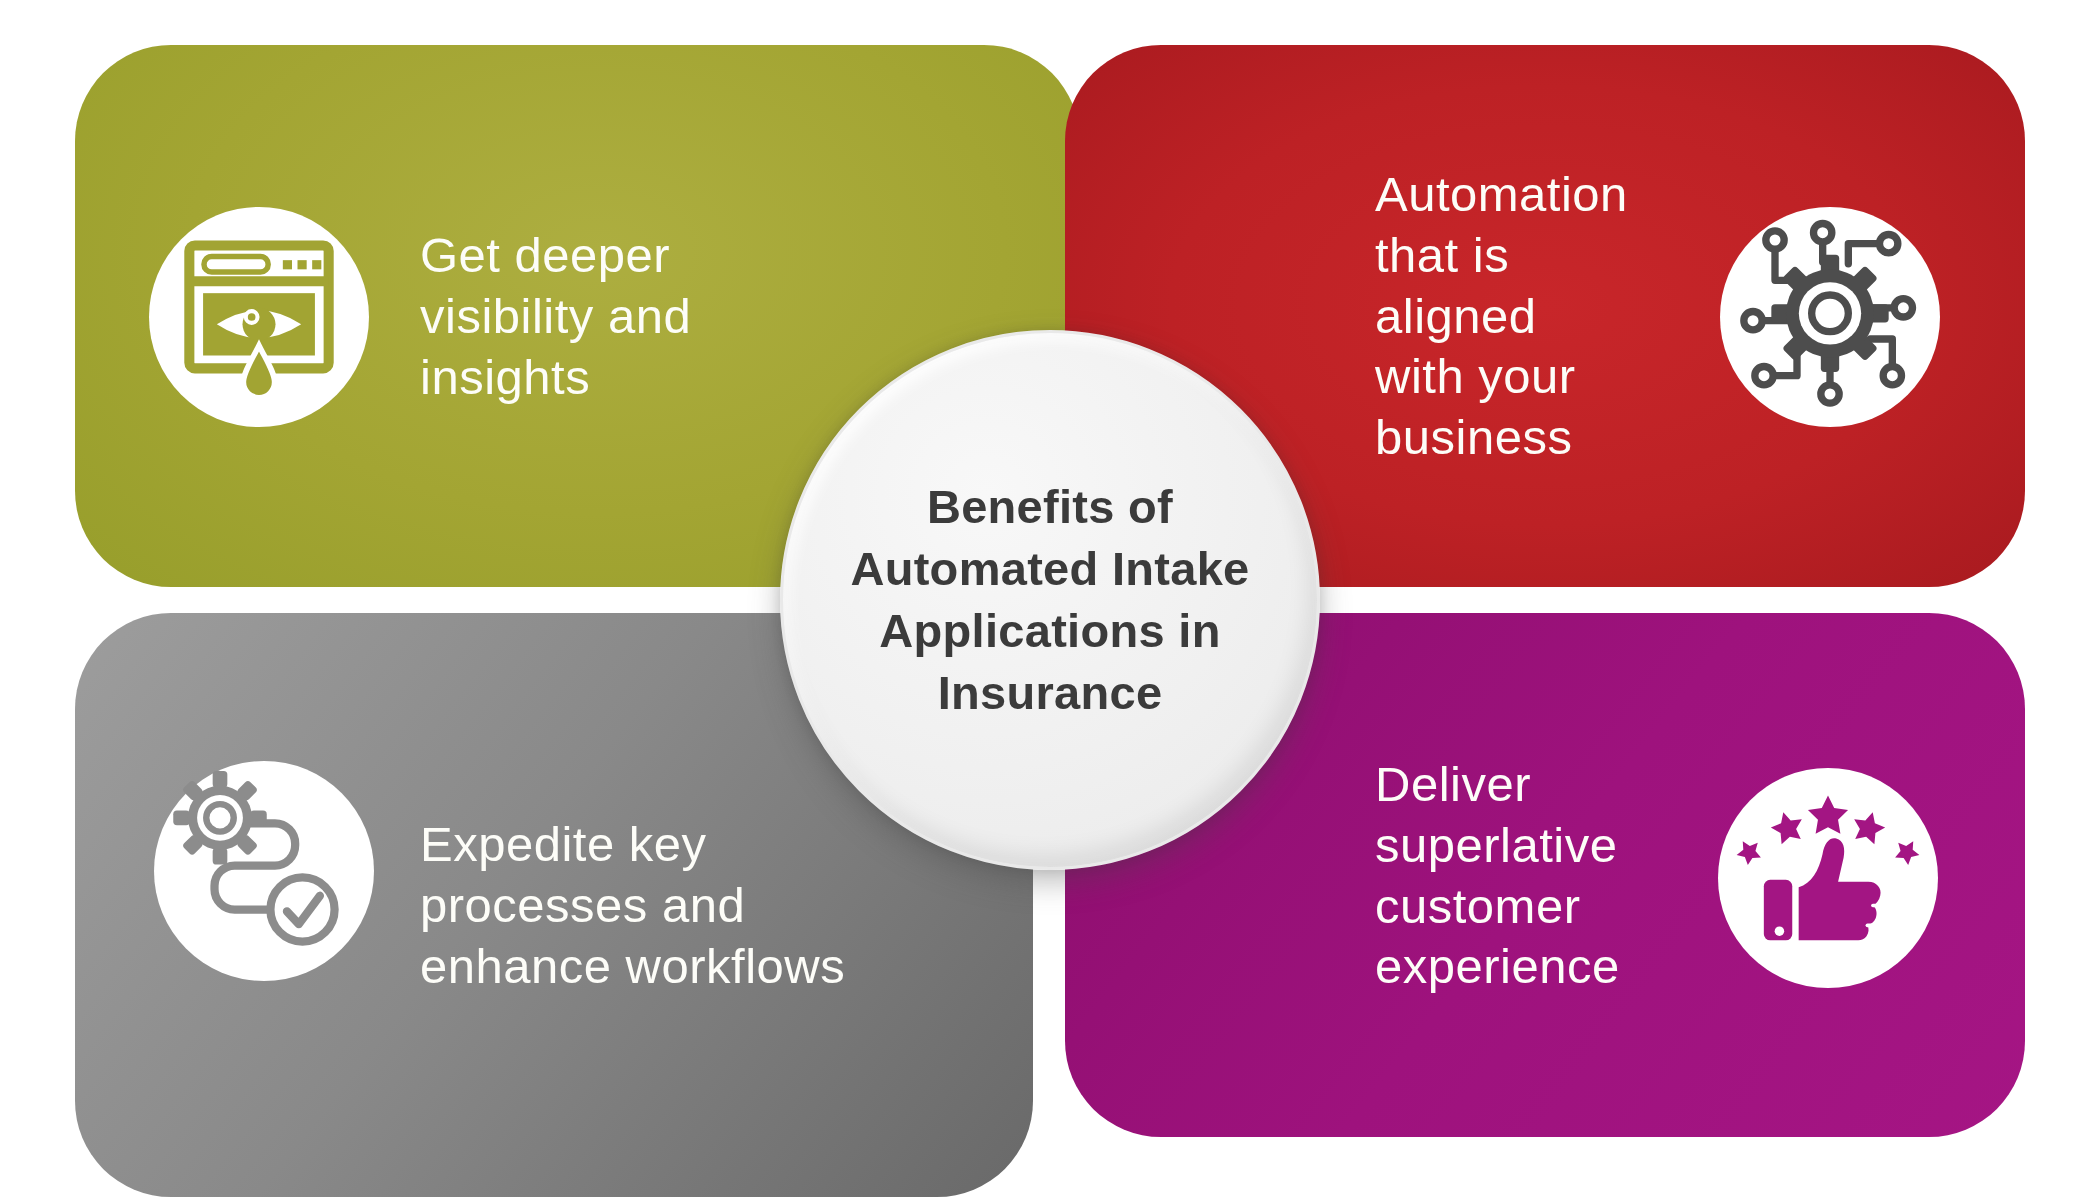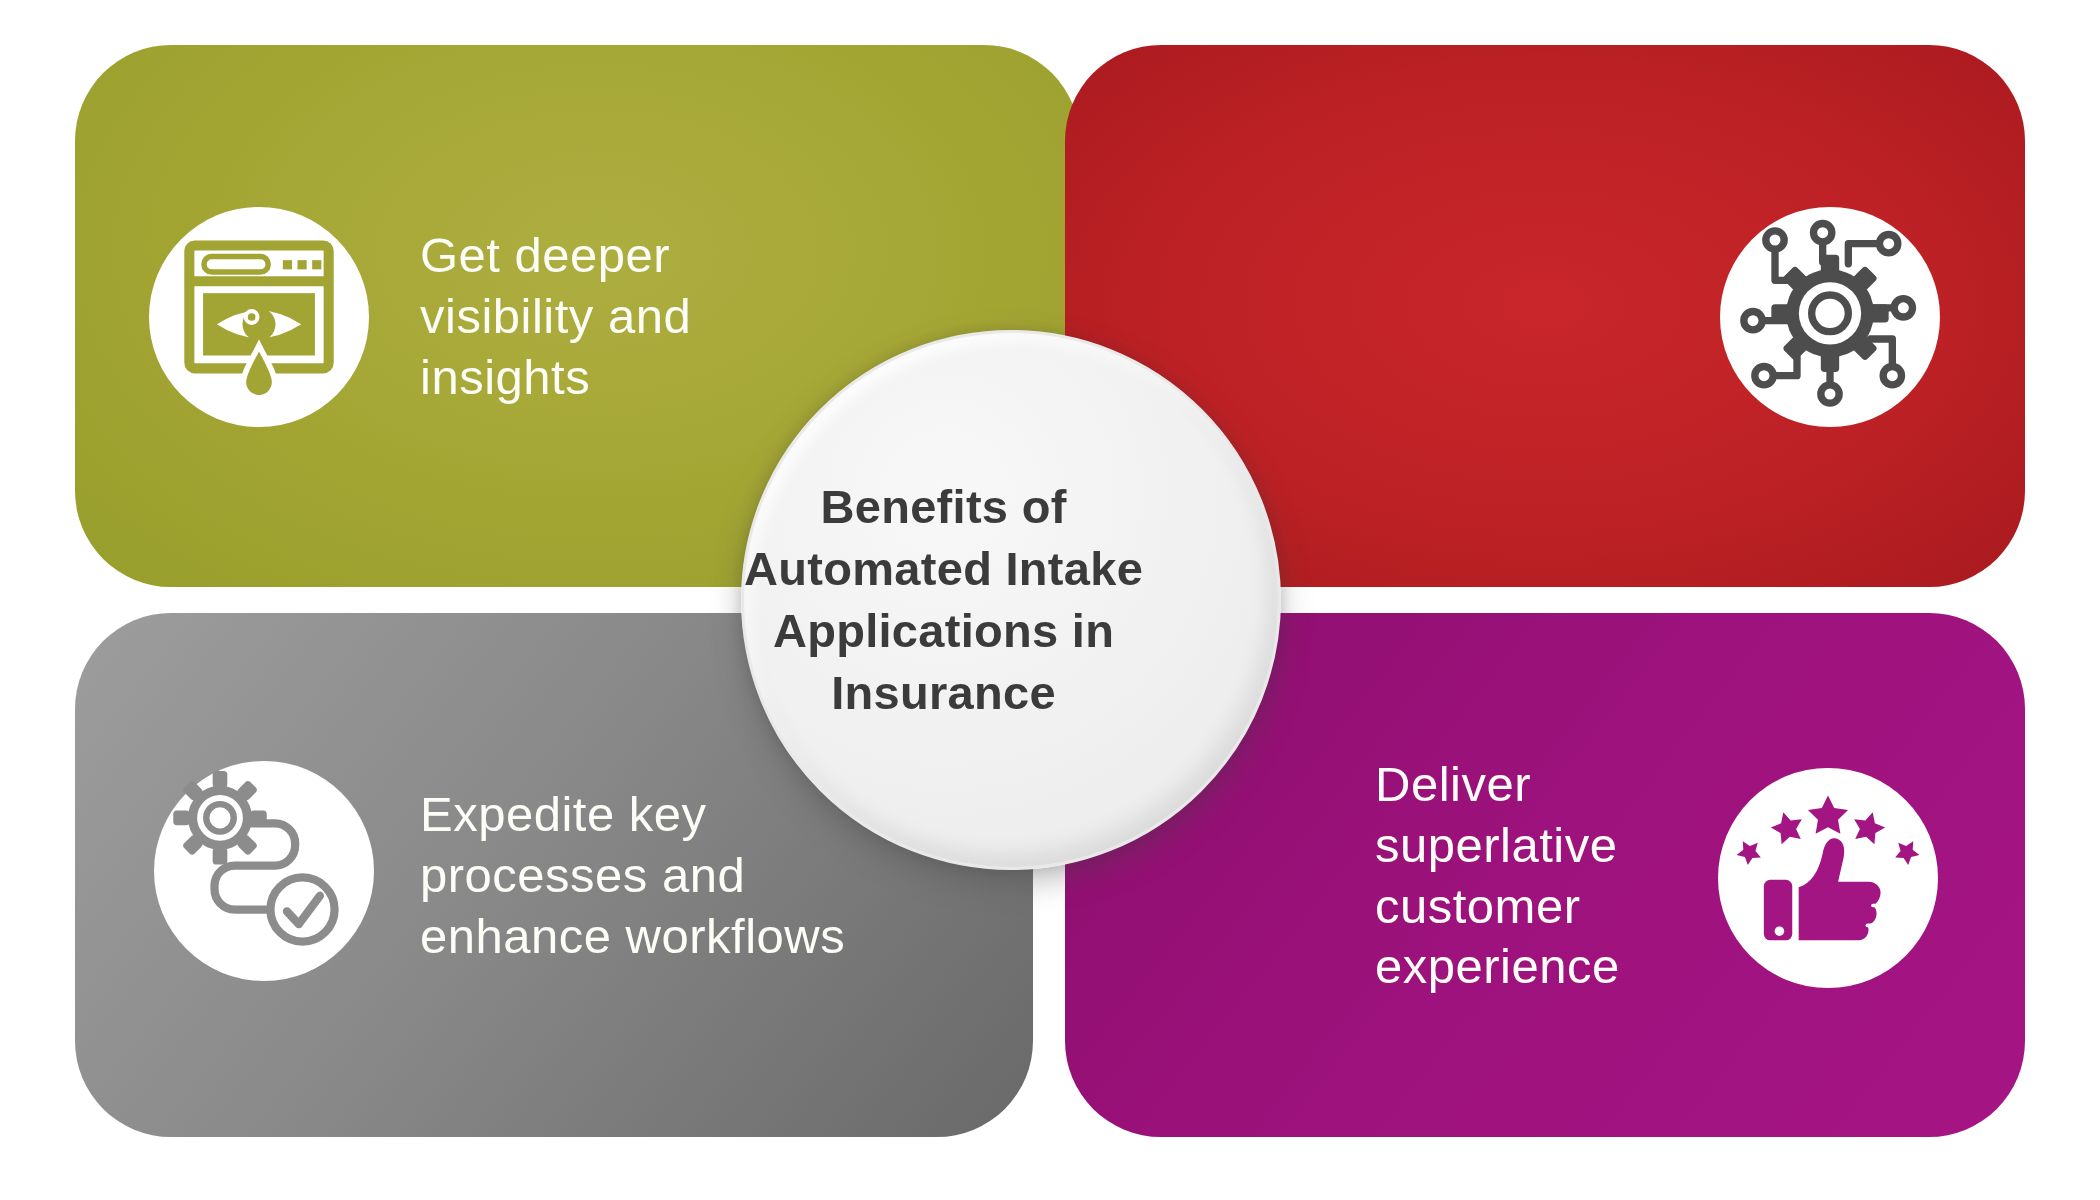--- a/index.html
+++ b/index.html
@@ -5,21 +5,21 @@
   html,body { margin:0; padding:0; background:#ffffff; }
   .canvas {
     position:relative; width:2100px; height:1200px; background:#ffffff;
     font-family:"Liberation Sans","DejaVu Sans",sans-serif; overflow:hidden;
   }
   .card { position:absolute; border-radius:96px; }
   .card-tl { left:75px;  top:45px;  width:958px; height:542px;
     background: radial-gradient(ellipse at 52% 38%, #adae40 0%, #a3a533 55%, #979e2b 100%); padding-left: 47px; }
   .card-tr { left:1065px; top:45px;  width:960px; height:542px;
     background: radial-gradient(ellipse at 50% 48%, #c8262a 0%, #bd2125 55%, #a81a1f 100%); }
-  .card-bl { left:75px;  top:613px; width:958px; height:524px;
+  .card-bl { left:75px;  top:613px; width:958px; height:584px;
     background: linear-gradient(128deg, #9d9d9d 0%, #898989 45%, #696969 100%); }
   .card-br { left:1065px; top:613px; width:960px; height:524px;
     background: linear-gradient(128deg, #8c0e6d 0%, #9e127d 50%, #a51584 100%); }
 
   .icon-circle {
     position:absolute; width:220px; height:220px; border-radius:50%;
     background:#ffffff; display:flex; align-items:center; justify-content:center;
   }
   .ic-tl { left:74px;  top:162px; }
   .ic-tr { left:655px; top:162px; }
@@ -29,27 +29,27 @@
 
   .card-text {
     position:absolute; top:50%; transform:translateY(-50%);
     white-space:pre-line; color:#fdfdf8; font-size:49px; line-height:1.24;
     letter-spacing:0.5px; font-weight:400;
   }
   .txt-left  { left:345px; }
   .txt-right { left:310px; }
 
   .center-circle {
-    position:absolute; left:741px; top:330px; width:534px; height:534px;
+    position:absolute; left:780px; top:330px; width:534px; height:534px;
     border-radius:50%;
     background: radial-gradient(circle at 38% 30%, #f8f8f8 0%, #f0f0f0 55%, #e9e9e9 100%);
     border:3px solid #e9e9e9;
     box-shadow: 0 12px 30px rgba(70,70,70,0.35), 0 0 12px rgba(0,0,0,0.10),
                 inset -8px -12px 22px rgba(0,0,0,0.08), inset 6px 8px 14px rgba(255,255,255,0.85);
-    display:flex; align-items:center; 
+    display:flex; align-items:center; justify-content:center;
   }
   .center-title {
     white-space:pre-line; text-align:center; color:#3b3b3b;
     font-size:47px; font-weight:700; line-height:1.32; letter-spacing:0.3px;
   }
 </style>
 </head>
 <body>
 
 <div class="canvas">
@@ -73,20 +73,25 @@
         <circle cx="56" cy="60" r="3.2" fill="none" stroke="#ffffff" stroke-width="2.2"></circle>
         <path d="M60,75.5 C55.5,84.5 51.5,90.5 51.5,95.5 A8.5,8.5 0 0 0 68.5,95.5 C68.5,90.5 64.5,84.5 60,75.5 Z" fill="#a2a433" stroke="#ffffff" stroke-width="3"></path>
       </svg>
     </div>
     <div class="card-text txt-left">Get deeper
 visibility and
 insights</div>
   </section>
 
   <section class="card card-tr">
+    <div class="card-text txt-right">Automation
+that is
+aligned
+with your
+business</div>
     <div class="icon-circle ic-tr">
       <svg viewBox="0 0 120 120" aria-hidden="true">
         <g stroke="#4d4d4d" stroke-width="4" fill="none" stroke-linecap="round" stroke-linejoin="round">
           <path d="M30,23 V40 H41"></path>
           <path d="M56,19 V30"></path>
           <path d="M87,20 H70 V31"></path>
           <path d="M95,55 H82"></path>
           <path d="M23,62 H36"></path>
           <path d="M29,92 H42 V80"></path>
           <path d="M60,97 V86"></path>

